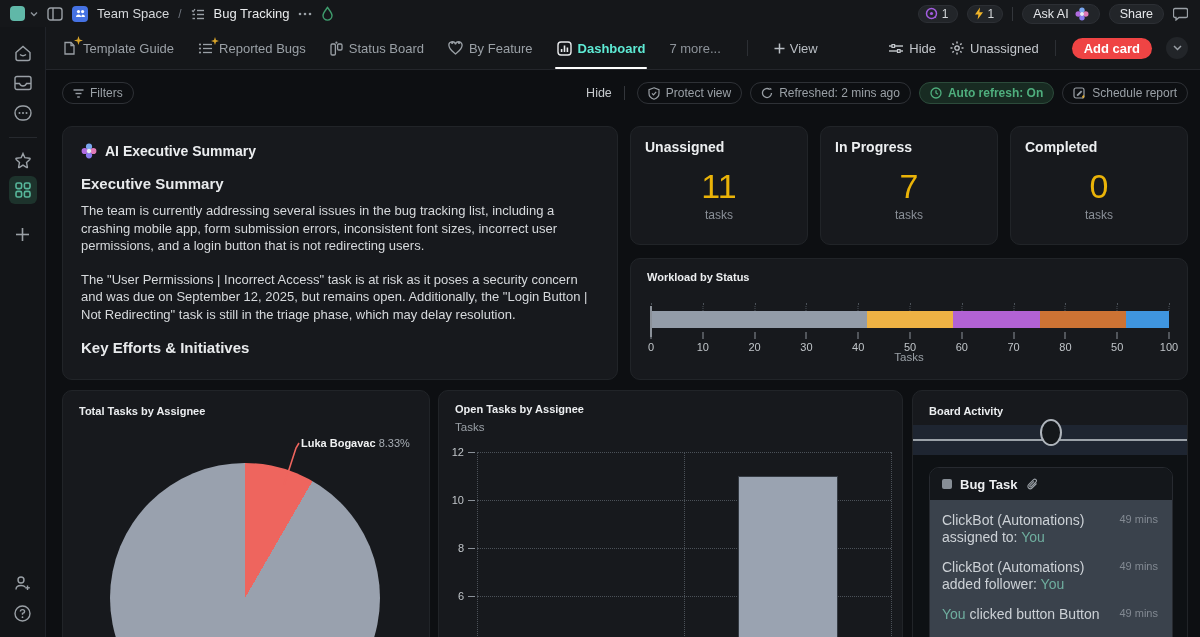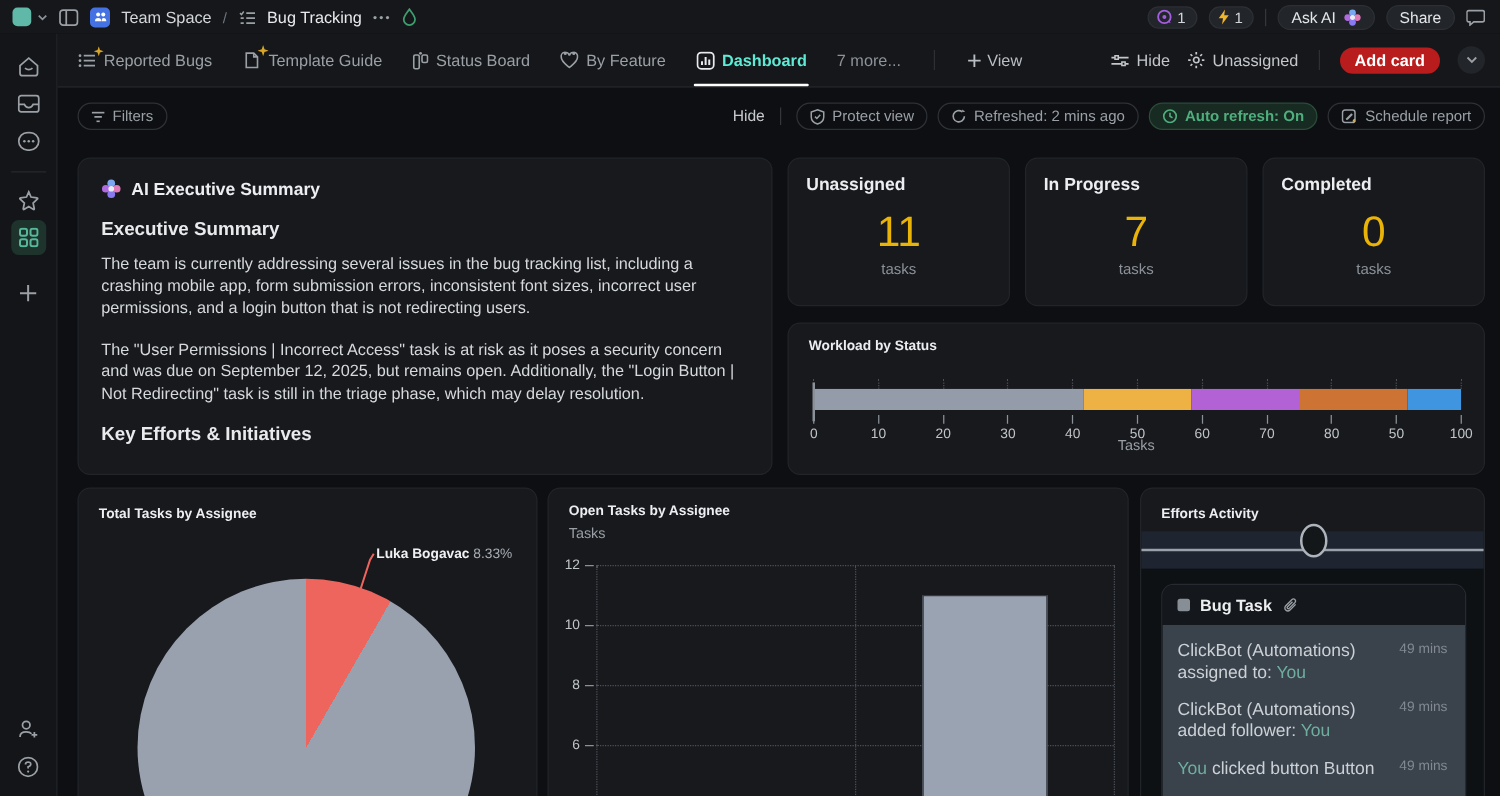--- a/index.html
+++ b/index.html
@@ -31,21 +31,21 @@
   .tab { position:relative; display:flex; align-items:center; gap:6px; height:100%; font-size:13px; color:#9aa0a6; cursor:pointer; }
   .tab .ticon { position:relative; color:#9aa0a6; display:flex; }
   .tab.active { color:#5eead4; font-weight:bold; }
   .tab.active .ticon { color:#e8eaec; }
   .tab.active::after { content:''; position:absolute; left:-2px; right:-2px; bottom:0; height:2px; background:#fff; border-radius:2px; }
   .tab-more { font-size:13px; color:#8d939a; }
   .tab-div { width:1px; height:16px; background:#2c2f34; margin:0 2px; }
   .tab-view { display:flex; align-items:center; gap:5px; font-size:13px; color:#b9bec4; }
   .tab-right { margin-left:auto; display:flex; align-items:center; gap:14px; }
   .tr-item { display:flex; align-items:center; gap:6px; font-size:13px; color:#c3c7cc; }
-  .addcard-btn { display:flex; align-items:center; background:#b91c1c; color:#fff; border-radius:12px;
+  .addcard-btn { display:flex; align-items:center; background:#ef4444; color:#fff; border-radius:12px;
                  padding:3px 12px; font-size:13px; font-weight:bold; }
   .chev-circle { width:22px; height:22px; border-radius:50%; background:#222529; display:flex; align-items:center; justify-content:center; color:#9aa0a6; }
   .sparkle { position:absolute; top:-5px; right:-6px; }
 
   
   .rail { position:absolute; left:0; top:27px; width:46px; height:610px; background:#131518;
           border-right:1px solid #202329; display:flex; flex-direction:column; align-items:center; padding-top:12px; }
   .rail-icon { width:28px; height:28px; display:flex; align-items:center; justify-content:center;
                color:#9aa0a6; border-radius:6px; margin-bottom:2px; cursor:pointer; }
   .rail-divider { width:28px; height:1px; background:#26292e; margin:8px 0; }
@@ -218,49 +218,49 @@
             <path d="M2 1.5 H13 A1.5 1.5 0 0 1 14.5 3 V9 A1.5 1.5 0 0 1 13 10.5 H6 L3 13 V10.5 H2 A1.5 1.5 0 0 1 0.5 9 V3 A1.5 1.5 0 0 1 2 1.5 Z" stroke="#9aa0a6" stroke-width="1.3" fill="none"></path>
           </svg>
       </div>
     </div>
   </div>
 
   <div class="tabbar">
     <div class="tabs">
       <div class="tab">
         <span class="ticon">
+          <svg width="15" height="15" viewBox="0 0 15 15">
+              <path d="M3 1.5 H9 L12 4.5 V13 H3 Z" stroke="currentColor" stroke-width="1.3" fill="none"></path>
+              <path d="M9 1.5 V4.5 H12" stroke="currentColor" stroke-width="1.3" fill="none"></path>
+            </svg>
+          <span class="sparkle">
+              <svg width="9" height="9" viewBox="0 0 9 9">
+                <path d="M4.5 0 L5.6 3.4 L9 4.5 L5.6 5.6 L4.5 9 L3.4 5.6 L0 4.5 L3.4 3.4 Z" fill="#d8a429"></path>
+              </svg>
+            </span>
+        </span>
+        <span>Template Guide</span>
+      </div>
+      <div class="tab">
+        <span class="ticon">
           <svg width="15" height="13" viewBox="0 0 15 13">
               <circle cx="2" cy="2.5" r="1.1" fill="currentColor"></circle>
               <line x1="5" y1="2.5" x2="14" y2="2.5" stroke="currentColor" stroke-width="1.3"></line>
               <circle cx="2" cy="6.5" r="1.1" fill="currentColor"></circle>
               <line x1="5" y1="6.5" x2="14" y2="6.5" stroke="currentColor" stroke-width="1.3"></line>
               <circle cx="2" cy="10.5" r="1.1" fill="currentColor"></circle>
               <line x1="5" y1="10.5" x2="14" y2="10.5" stroke="currentColor" stroke-width="1.3"></line>
             </svg>
           <span class="sparkle">
               <svg width="8" height="8" viewBox="0 0 9 9">
                 <path d="M4.5 0 L5.6 3.4 L9 4.5 L5.6 5.6 L4.5 9 L3.4 5.6 L0 4.5 L3.4 3.4 Z" fill="#d8a429"></path>
               </svg>
             </span>
         </span>
         <span>Reported Bugs</span>
-      </div>
-      <div class="tab">
-        <span class="ticon">
-          <svg width="15" height="15" viewBox="0 0 15 15">
-              <path d="M3 1.5 H9 L12 4.5 V13 H3 Z" stroke="currentColor" stroke-width="1.3" fill="none"></path>
-              <path d="M9 1.5 V4.5 H12" stroke="currentColor" stroke-width="1.3" fill="none"></path>
-            </svg>
-          <span class="sparkle">
-              <svg width="9" height="9" viewBox="0 0 9 9">
-                <path d="M4.5 0 L5.6 3.4 L9 4.5 L5.6 5.6 L4.5 9 L3.4 5.6 L0 4.5 L3.4 3.4 Z" fill="#d8a429"></path>
-              </svg>
-            </span>
-        </span>
-        <span>Template Guide</span>
       </div>
       <div class="tab">
         <span class="ticon">
           <svg width="13" height="15" viewBox="0 0 13 15">
               <rect x="1" y="3" width="4.4" height="11" rx="1.2" stroke="currentColor" stroke-width="1.3" fill="none"></rect>
               <rect x="7.6" y="3" width="4.4" height="6" rx="1.2" stroke="currentColor" stroke-width="1.3" fill="none"></rect>
               <circle cx="6.4" cy="1.6" r="1.1" fill="currentColor"></circle>
             </svg>
         </span>
         <span>Status Board</span>
@@ -549,21 +549,21 @@
         <div class="ot-ytick" style="left: 29px; top: 205px;"></div>
         <div class="ot-ylab" style="left: 25px; top: 205px;">6</div>
         <div class="ot-vline" style="left: 38px; top: 61px; height: 288px;"></div>
         <div class="ot-vline" style="left: 245px; top: 61px; height: 288px;"></div>
         <div class="ot-vline" style="left: 452px; top: 61px; height: 288px;"></div>
         <div class="ot-bar" style="left: 298.5px; width: 100px; top: 85px; height: 264px; background: rgb(154, 163, 177);"></div>
       </div>
   </div>
 
   <div class="card" id="activity-card">
-    <div class="act-title card-title">Efforts Activity</div>
+    <div class="act-title card-title">Board Activity</div>
     <div class="act-band">
       <div class="act-band-line"></div>
       <div class="act-handle"></div>
     </div>
     <div class="act-inset">
       <div class="task-card">
         <div class="task-head">
           <div class="task-square"></div>
           <span class="task-title">Bug Task</span>
           <svg width="13" height="13" viewBox="0 0 13 13">

